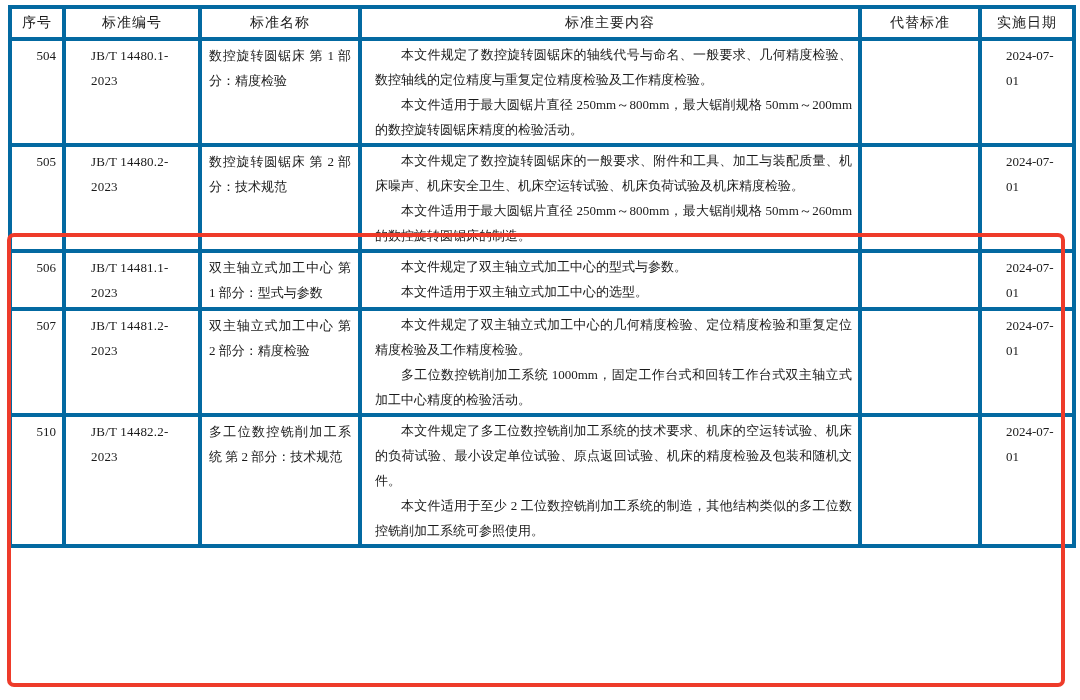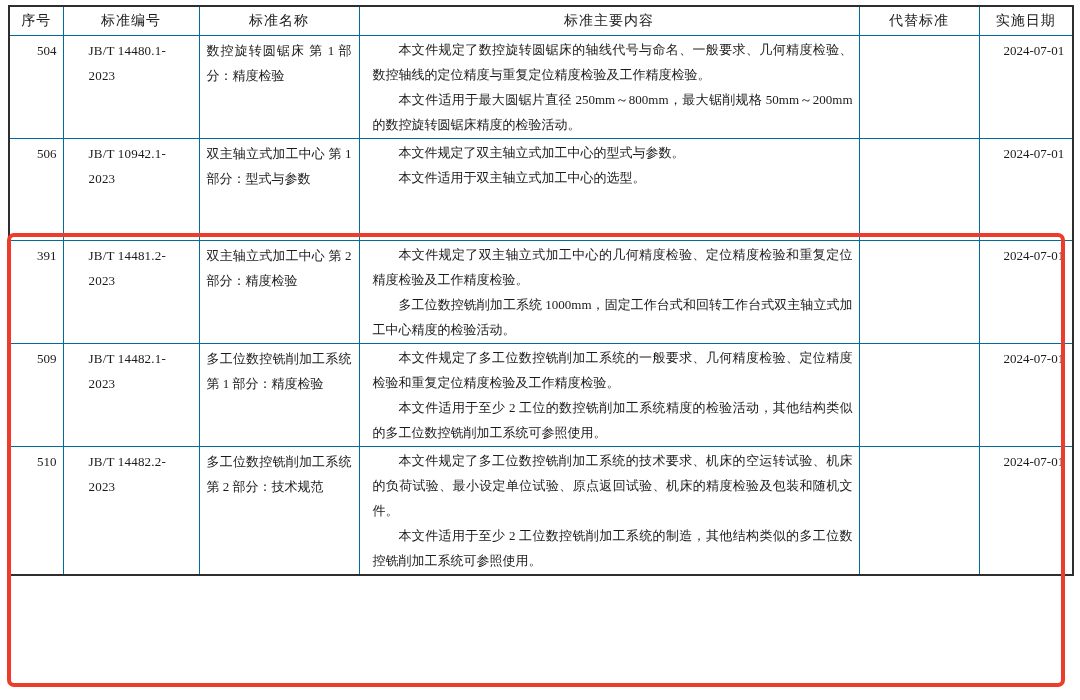--- a/index.html
+++ b/index.html
@@ -8,21 +8,21 @@
     font-family:"Liberation Serif","DejaVu Serif",serif;
     color:#1a1a1a;
   }
   .doc-table{
     position:absolute;left:8px;top:5px;
     width:1064px;
     border-collapse:collapse;table-layout:fixed;
     background:#fff;
   }
   .doc-table th,.doc-table td{
-    border:1px solid #0369a1;
+    border:4px solid #0369a1;
     vertical-align:top;
     font-size:13px;
     line-height:25px;
     padding:2px 6px;
     overflow:hidden;
   }
   .doc-table{border:2px solid #2e2e2e;}
   .doc-table thead th{
     text-align:center;
     font-size:14px;
@@ -94,48 +94,48 @@
         <td class="td-code">JB/T 14480.1-2023</td>
         <td class="td-name">数控旋转圆锯床 第 1 部分：精度检验</td>
         <td class="td-content">
           <p>本文件规定了数控旋转圆锯床的轴线代号与命名、一般要求、几何精度检验、数控轴线的定位精度与重复定位精度检验及工作精度检验。</p>
           <p>本文件适用于最大圆锯片直径 250mm～800mm，最大锯削规格 50mm～200mm的数控旋转圆锯床精度的检验活动。</p>
         </td>
         <td class="td-replaced"></td>
         <td class="td-date">2024-07-01</td>
       </tr>
       <tr>
+        <td class="td-no">505</td>
+        <td class="td-code">JB/T 14480.2-2023</td>
+        <td class="td-name">数控旋转圆锯床 第 2 部分：技术规范</td>
+        <td class="td-content">
+          <p>本文件规定了数控旋转圆锯床的一般要求、附件和工具、加工与装配质量、机床噪声、机床安全卫生、机床空运转试验、机床负荷试验及机床精度检验。</p>
+          <p>本文件适用于最大圆锯片直径 250mm～800mm，最大锯削规格 50mm～260mm的数控旋转圆锯床的制造。</p>
+        </td>
+        <td class="td-replaced"></td>
+        <td class="td-date">2024-07-01</td>
+      </tr>
+      <tr>
         <td class="td-no">506</td>
-        <td class="td-code">JB/T 10942.1-2023</td>
+        <td class="td-code">JB/T 14481.1-2023</td>
         <td class="td-name">双主轴立式加工中心 第 1 部分：型式与参数</td>
         <td class="td-content">
           <p>本文件规定了双主轴立式加工中心的型式与参数。</p>
           <p>本文件适用于双主轴立式加工中心的选型。</p>
         </td>
         <td class="td-replaced"></td>
         <td class="td-date">2024-07-01</td>
       </tr>
       <tr>
-        <td class="td-no">391</td>
+        <td class="td-no">507</td>
         <td class="td-code">JB/T 14481.2-2023</td>
         <td class="td-name">双主轴立式加工中心 第 2 部分：精度检验</td>
         <td class="td-content">
           <p>本文件规定了双主轴立式加工中心的几何精度检验、定位精度检验和重复定位精度检验及工作精度检验。</p>
           <p>多工位数控铣削加工系统 1000mm，固定工作台式和回转工作台式双主轴立式加工中心精度的检验活动。</p>
-        </td>
-        <td class="td-replaced"></td>
-        <td class="td-date">2024-07-01</td>
-      </tr>
-      <tr>
-        <td class="td-no">509</td>
-        <td class="td-code">JB/T 14482.1-2023</td>
-        <td class="td-name">多工位数控铣削加工系统 第 1 部分：精度检验</td>
-        <td class="td-content">
-          <p>本文件规定了多工位数控铣削加工系统的一般要求、几何精度检验、定位精度检验和重复定位精度检验及工作精度检验。</p>
-          <p>本文件适用于至少 2 工位的数控铣削加工系统精度的检验活动，其他结构类似的多工位数控铣削加工系统可参照使用。</p>
         </td>
         <td class="td-replaced"></td>
         <td class="td-date">2024-07-01</td>
       </tr>
       <tr>
         <td class="td-no">510</td>
         <td class="td-code">JB/T 14482.2-2023</td>
         <td class="td-name">多工位数控铣削加工系统 第 2 部分：技术规范</td>
         <td class="td-content">
           <p>本文件规定了多工位数控铣削加工系统的技术要求、机床的空运转试验、机床的负荷试验、最小设定单位试验、原点返回试验、机床的精度检验及包装和随机文件。</p>

